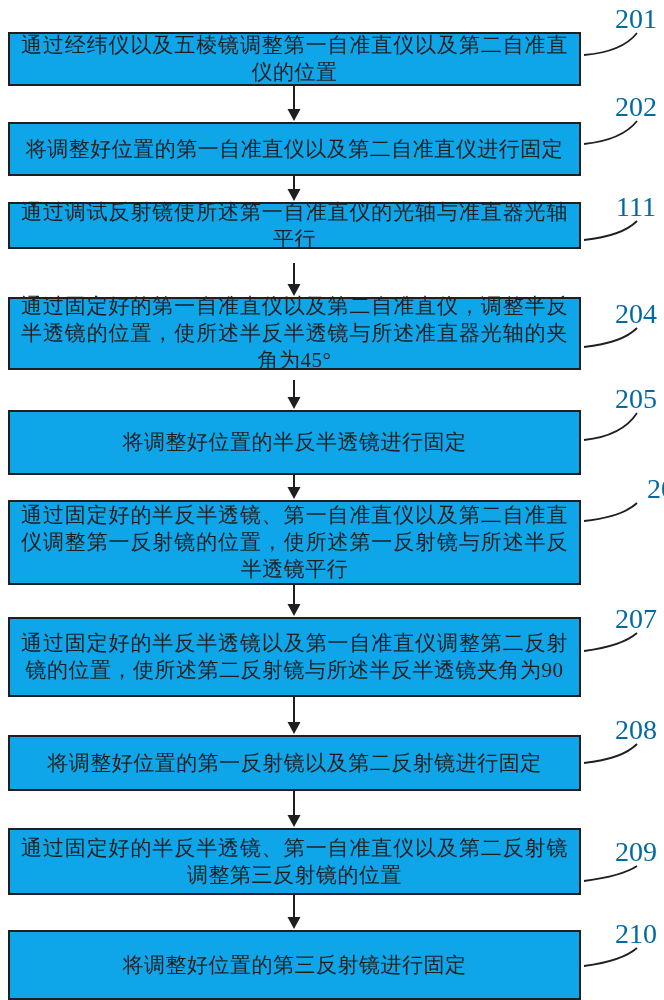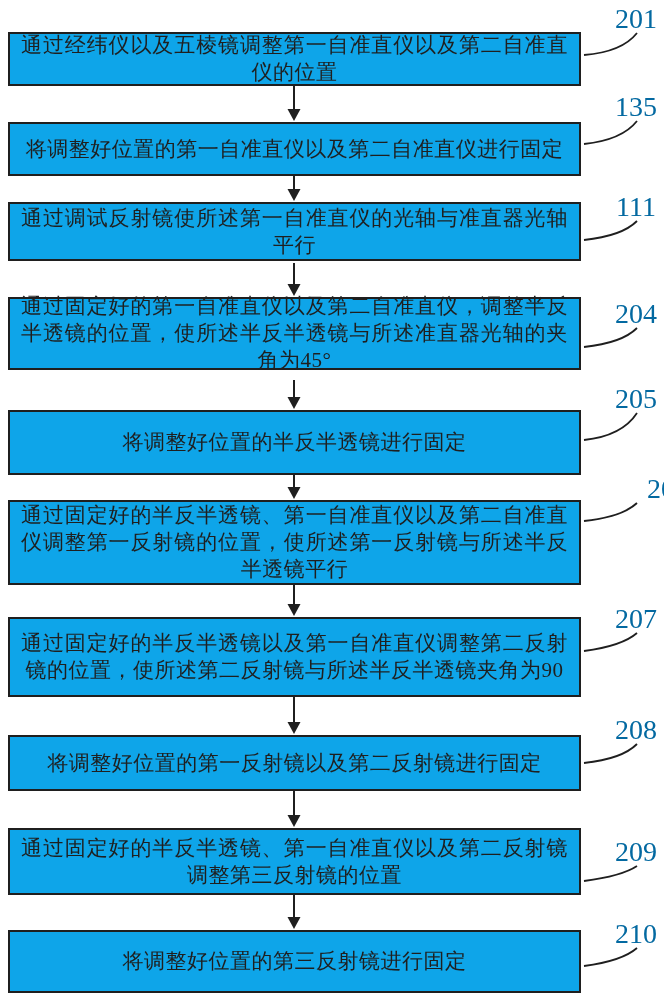--- a/index.html
+++ b/index.html
@@ -32,28 +32,28 @@
     padding: 0 11px;
     font-size: 21px;
     line-height: 27px;
     text-align: justify;
     text-align-last: center;
     letter-spacing: 0.5px;
   }
   .step.one .txt { text-align: center; }
   .b1  { top: 32px;  height: 54px; }
   .b2  { top: 122px; height: 54px; }
-  .b3  { top: 202px; height: 59px; }
+  .b3  { top: 202px; height: 47px; }
   .b4  { top: 297px; height: 73px; }
   .b5  { top: 410px; height: 65px; }
   .b6  { top: 500px; height: 85px; }
   .b7  { top: 617px; height: 80px; }
   .b8  { top: 735px; height: 56px; }
   .b9  { top: 828px; height: 67px; }
-  .b10 { top: 930px; height: 63px; }
+  .b10 { top: 930px; height: 70px; }
   .ref {
     position: absolute;
     left: 610px;
     width: 52px;
     text-align: center;
     font-size: 28px;
     font-family: "Liberation Serif", serif;
     color: #0369a1;
     line-height: 28px;
   }
@@ -149,21 +149,21 @@
     <span class="txt">通过固定好的半反半透镜、第一自准直仪以及第二反射镜调整第三反射镜的位置</span>
   </div>
   <div class="step b8 one">
     <span class="txt">将调整好位置的第一反射镜以及第二反射镜进行固定</span>
   </div>
   <div class="step b10 one">
     <span class="txt">将调整好位置的第三反射镜进行固定</span>
   </div>
 
   <div class="ref r1">201</div>
-  <div class="ref r2">135</div>
+  <div class="ref r2">202</div>
   <div class="ref r3">111</div>
   <div class="ref r4">204</div>
   <div class="ref r5">205</div>
   <div class="ref r6">206</div>
   <div class="ref r7">207</div>
   <div class="ref r8">208</div>
   <div class="ref r9">209</div>
   <div class="ref r10">210</div>
 
 </div>

